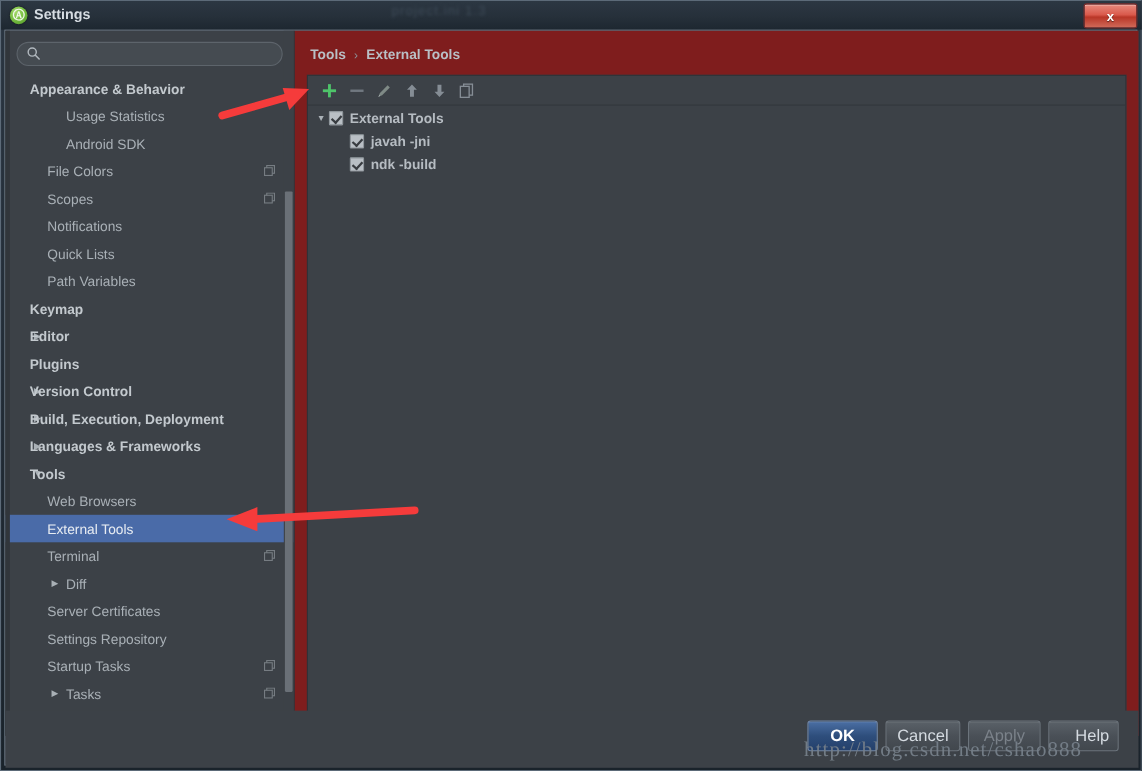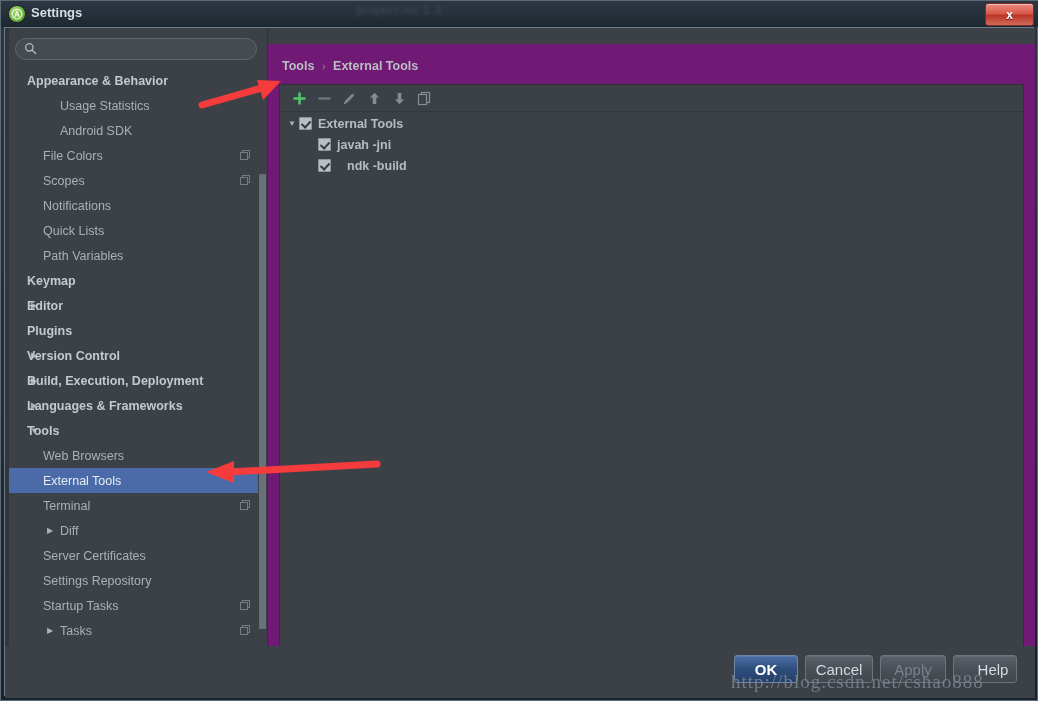--- a/index.html
+++ b/index.html
@@ -194,23 +194,23 @@
   .sb-left-edge {
     position: absolute;
     left: 0; top: 0;
     width: 4px; height: 641px;
     background: #31363b;
   }
 
   
   .content {
     position: absolute;
-    left: 263px; top: 16px;
+    left: 263px; top: 0;
     width: 767px; height: 641px;
-    background: #701a75;
+    background: #7f1d1d;
   }
   .breadcrumb {
     position: absolute;
     left: 14px; top: 15px;
     font-size: 12.5px;
     font-weight: bold;
     color: #b9bfc5;
     white-space: nowrap;
   }
   .breadcrumb .crumb { color: #b9bfc5; }
@@ -537,21 +537,21 @@
           <div class="tool-tree">
               <div class="tt-row" style="padding-left: 5px;">
                 <span class="tt-arrow">▼</span>
                 <span class="tt-check"></span>
                 <span>External Tools</span>
               </div>
               <div class="tt-row" style="padding-left: 38px;">
                 <span class="tt-check"></span>
                 <span>javah -jni</span>
               </div>
-              <div class="tt-row" style="padding-left: 38px; gap: 10px;">
+              <div class="tt-row" style="padding-left: 38px;">
                 <span class="tt-check"></span>
                 <span>ndk -build</span>
               </div>
             </div>
         </div>
       </div>
     </div>
 
     <div class="buttonbar">
         <div class="dlg-btn default" style="left: 729px; width: 64px;">

